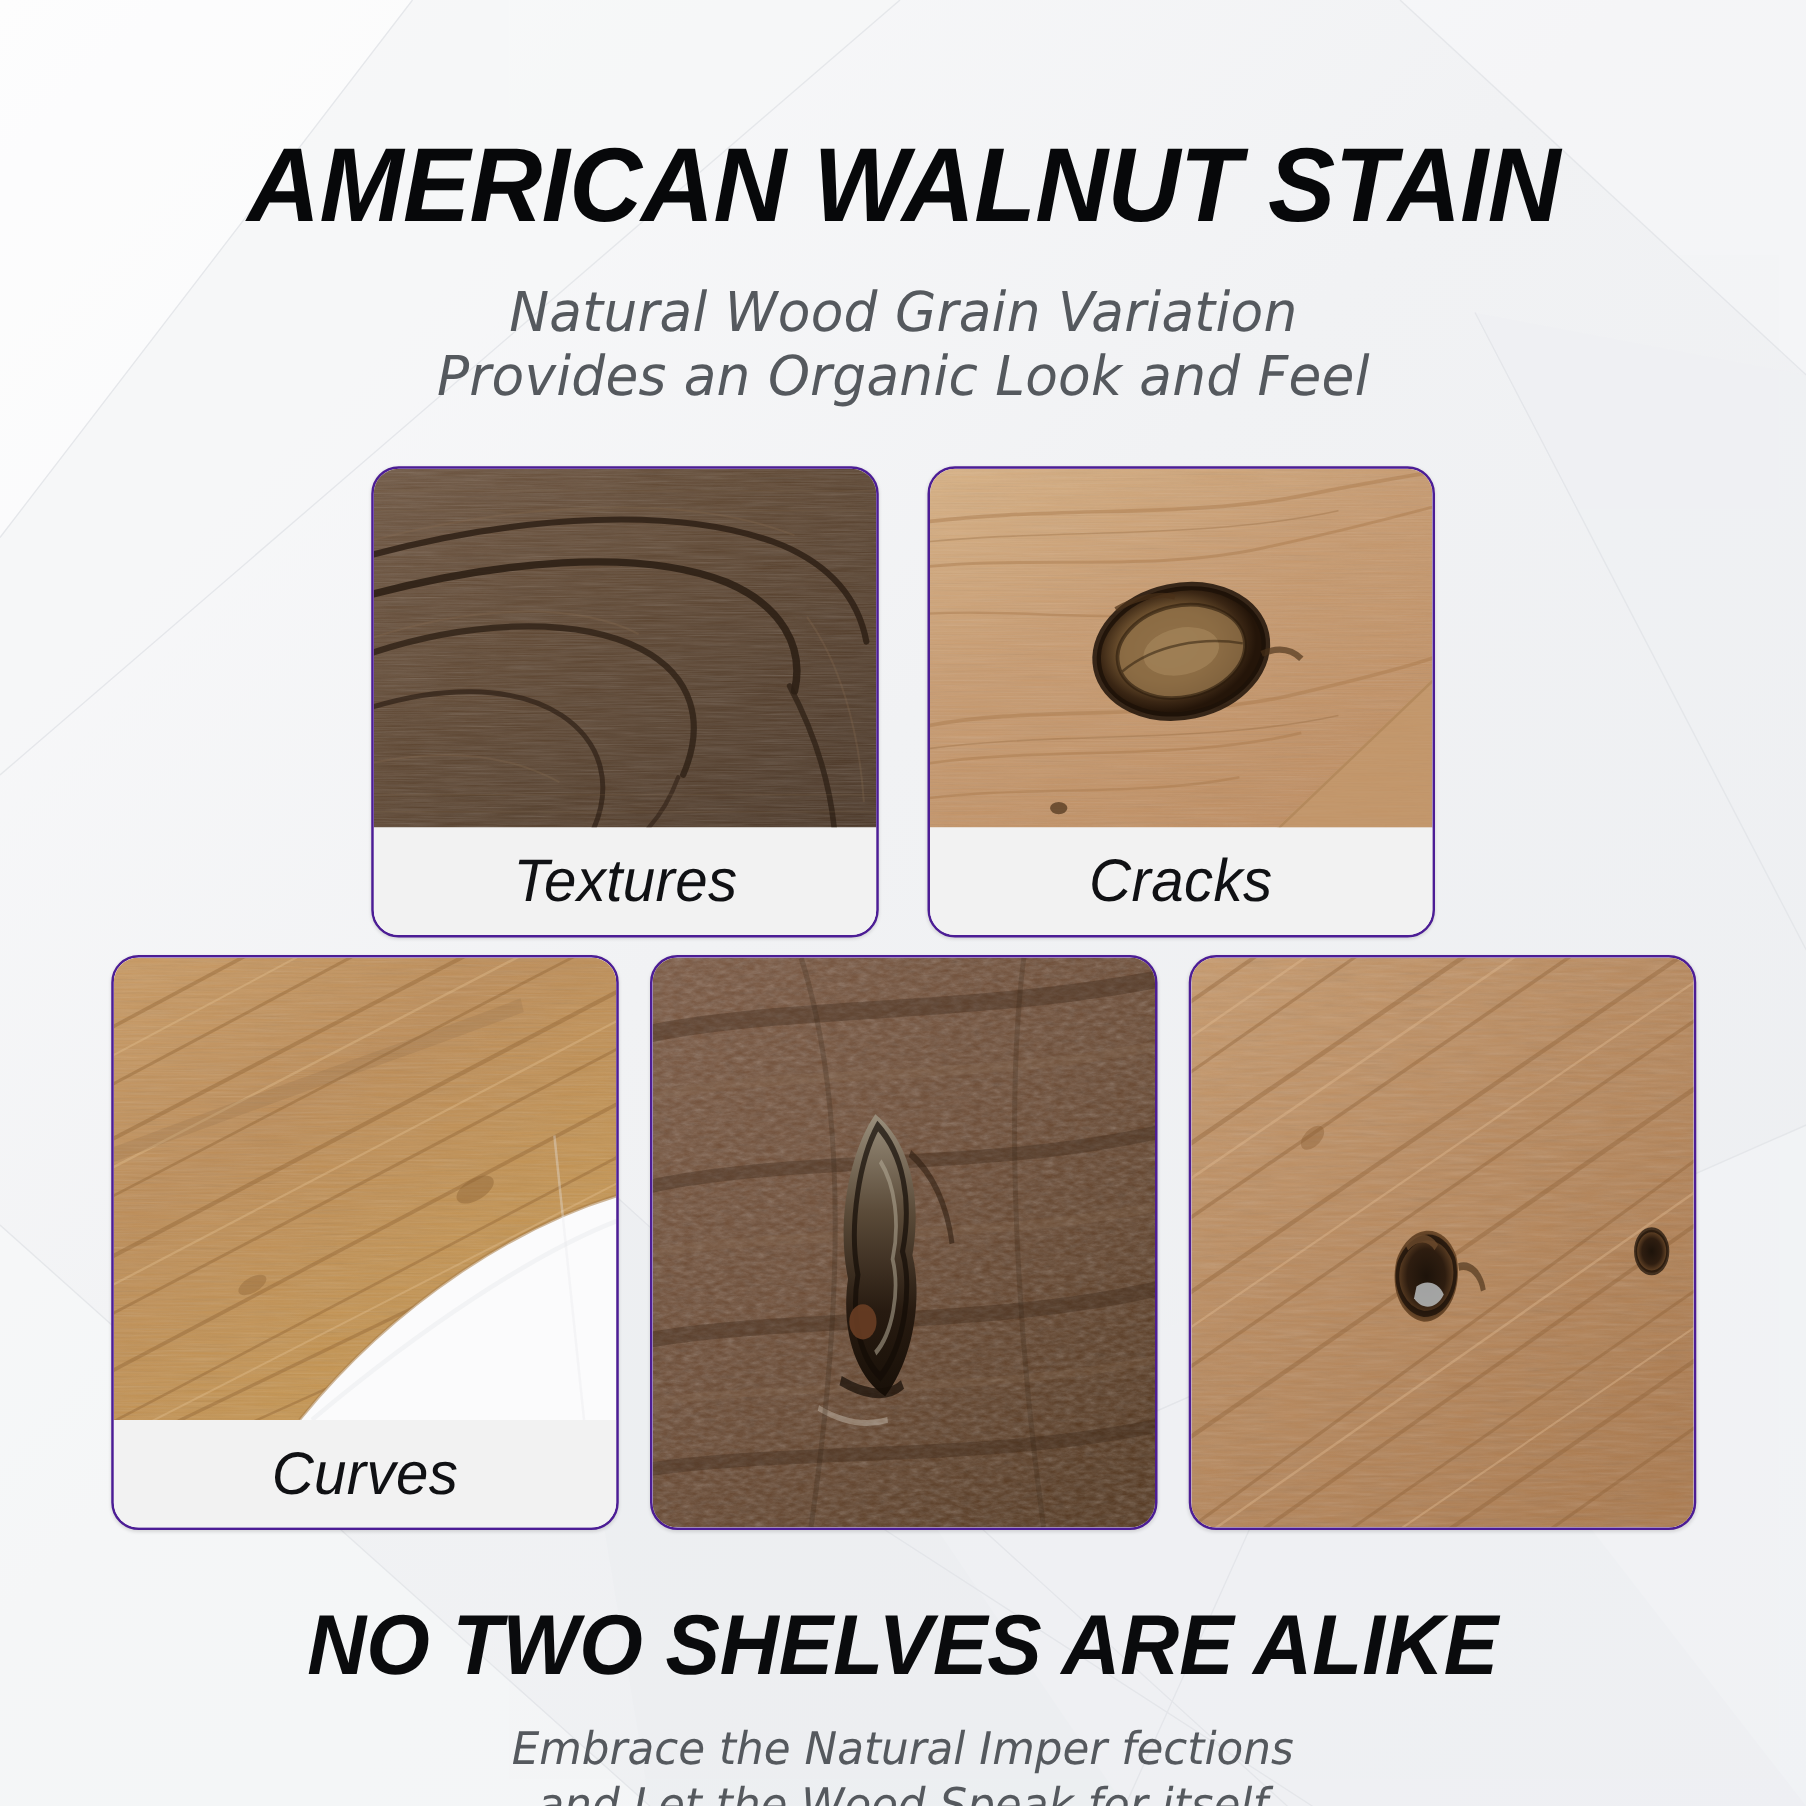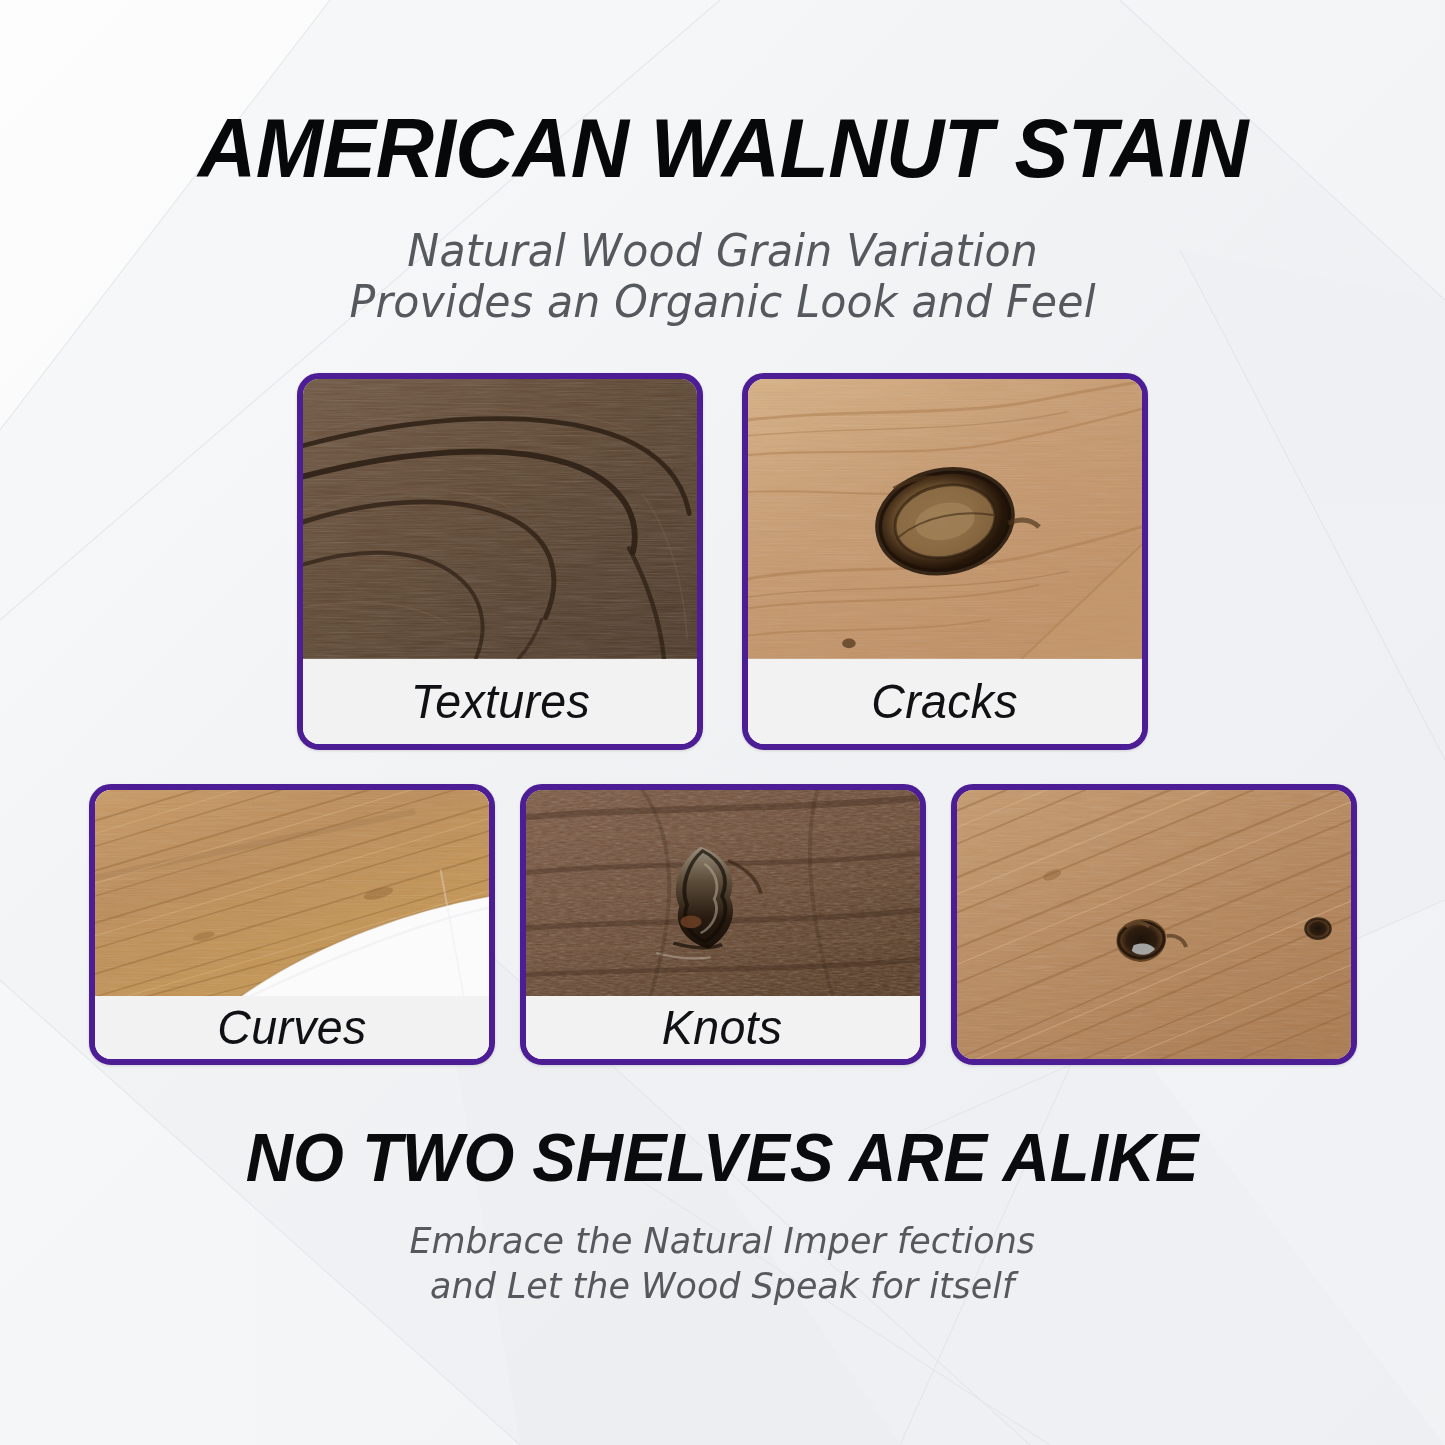--- a/index.html
+++ b/index.html
@@ -68,29 +68,29 @@
   }
   .footer-sub .l2 { display:block; }
 
   
   .row { display:flex; justify-content:center; }
   #row-top { margin-top:46px; gap:39px; }
   #row-bottom { margin-top:14px; gap:25px; }
 
   .card {
     background:#f2f2f2;
-    border:6px solid #4c1d95;
+    border:2px solid #4c1d95;
     border-radius:22px;
     overflow:hidden;
     display:flex;
     flex-direction:column;
     box-shadow:0 1px 3px rgba(0,0,0,0.13);
   }
   .card.top { width:406px; height:377px; }
-  .card.bot { width:406px; height:281px;margin-top:20px; }
+  .card.bot { width:406px; height:460px; }
 
   .photo { position:relative; flex:1 1 auto; overflow:hidden; }
   .photo svg { display:block; width:100%; height:100%; }
 
   .caption {
     height:86px;
     background:#f2f2f2;
     display:flex;
     align-items:center;
     justify-content:center;
@@ -356,23 +356,20 @@
             <path d="M-2 -52 C 10 -40, 14 -20, 8 -2 C 14 14, 8 36, -6 46" fill="none" stroke="#b5ab98" stroke-width="3" opacity="0.55"></path>
             <ellipse cx="-16" cy="30" rx="11" ry="9" fill="#6d4024" opacity="0.85"></ellipse>
             <path d="M-34 60 C -18 66, 2 70, 16 62" stroke="#160d06" stroke-width="5" fill="none" opacity="0.7"></path>
             <path d="M-52 74 C -36 80, -16 84, 4 80" stroke="#c9c2b3" stroke-width="3" fill="none" opacity="0.45"></path>
             <path d="M22 -56 C 40 -46, 52 -30, 56 -10" stroke="#2a1a0d" stroke-width="4" fill="none" opacity="0.55"></path>
           </g>
           <path d="M120 0 C 150 60, 160 150, 128 291" stroke="#2f1e11" stroke-width="4" fill="none" opacity="0.22"></path>
           <path d="M300 0 C 286 70, 292 180, 316 291" stroke="#2f1e11" stroke-width="4" fill="none" opacity="0.2"></path>
         </svg>
       </div>
-      <div class="caption">
-        <span>Knots</span>
-      </div>
     </div>
 
     <div class="card bot">
       <div class="photo">
         <svg viewBox="0 0 406 291" preserveAspectRatio="none">
           <defs>
             <linearGradient id="hoG" x1="0" y1="0" x2="0.8" y2="1">
               <stop offset="0%" stop-color="#c79a6d"></stop>
               <stop offset="45%" stop-color="#b98a5e"></stop>
               <stop offset="100%" stop-color="#ab7a4e"></stop>

